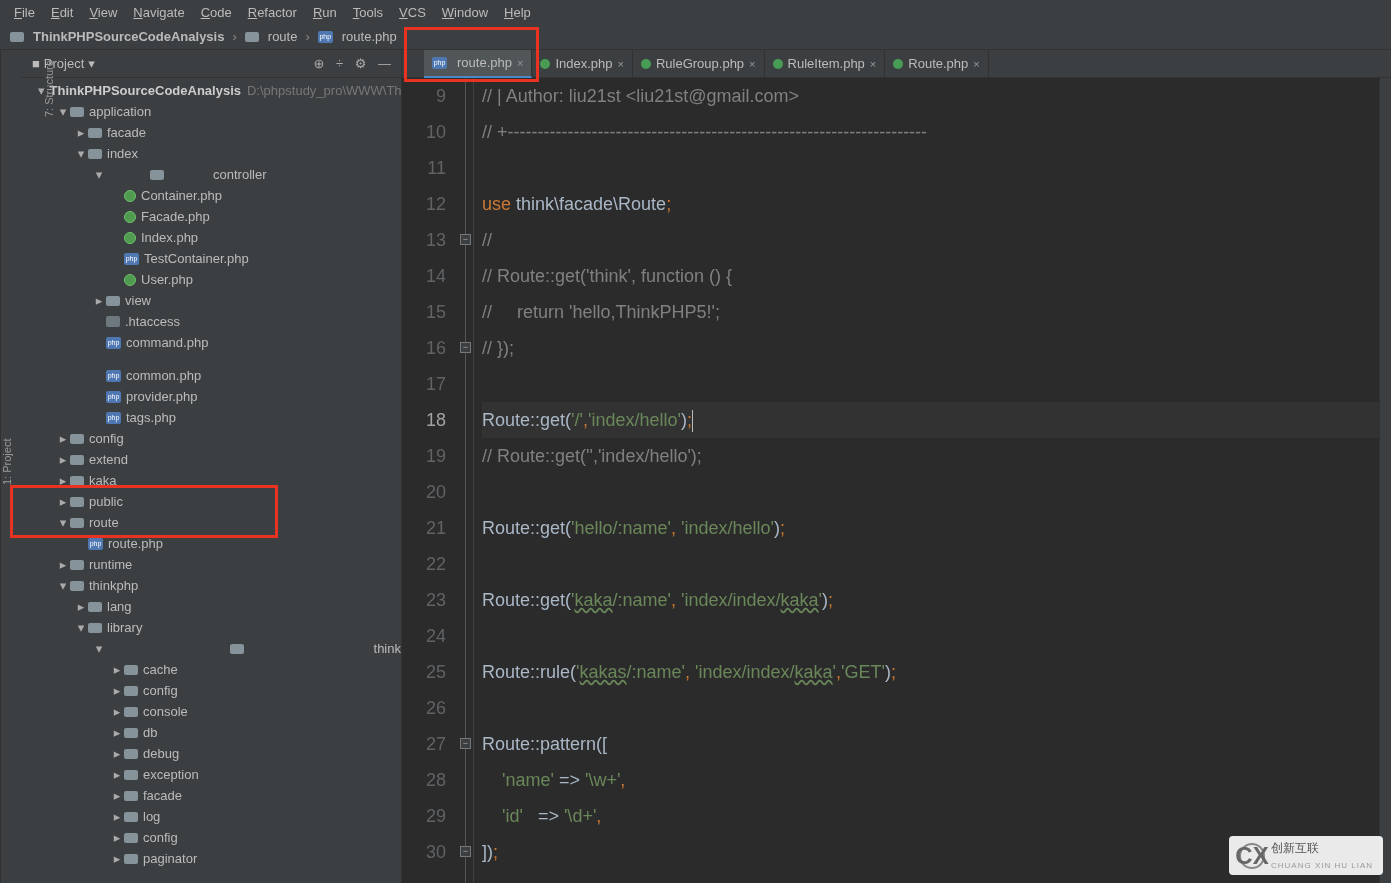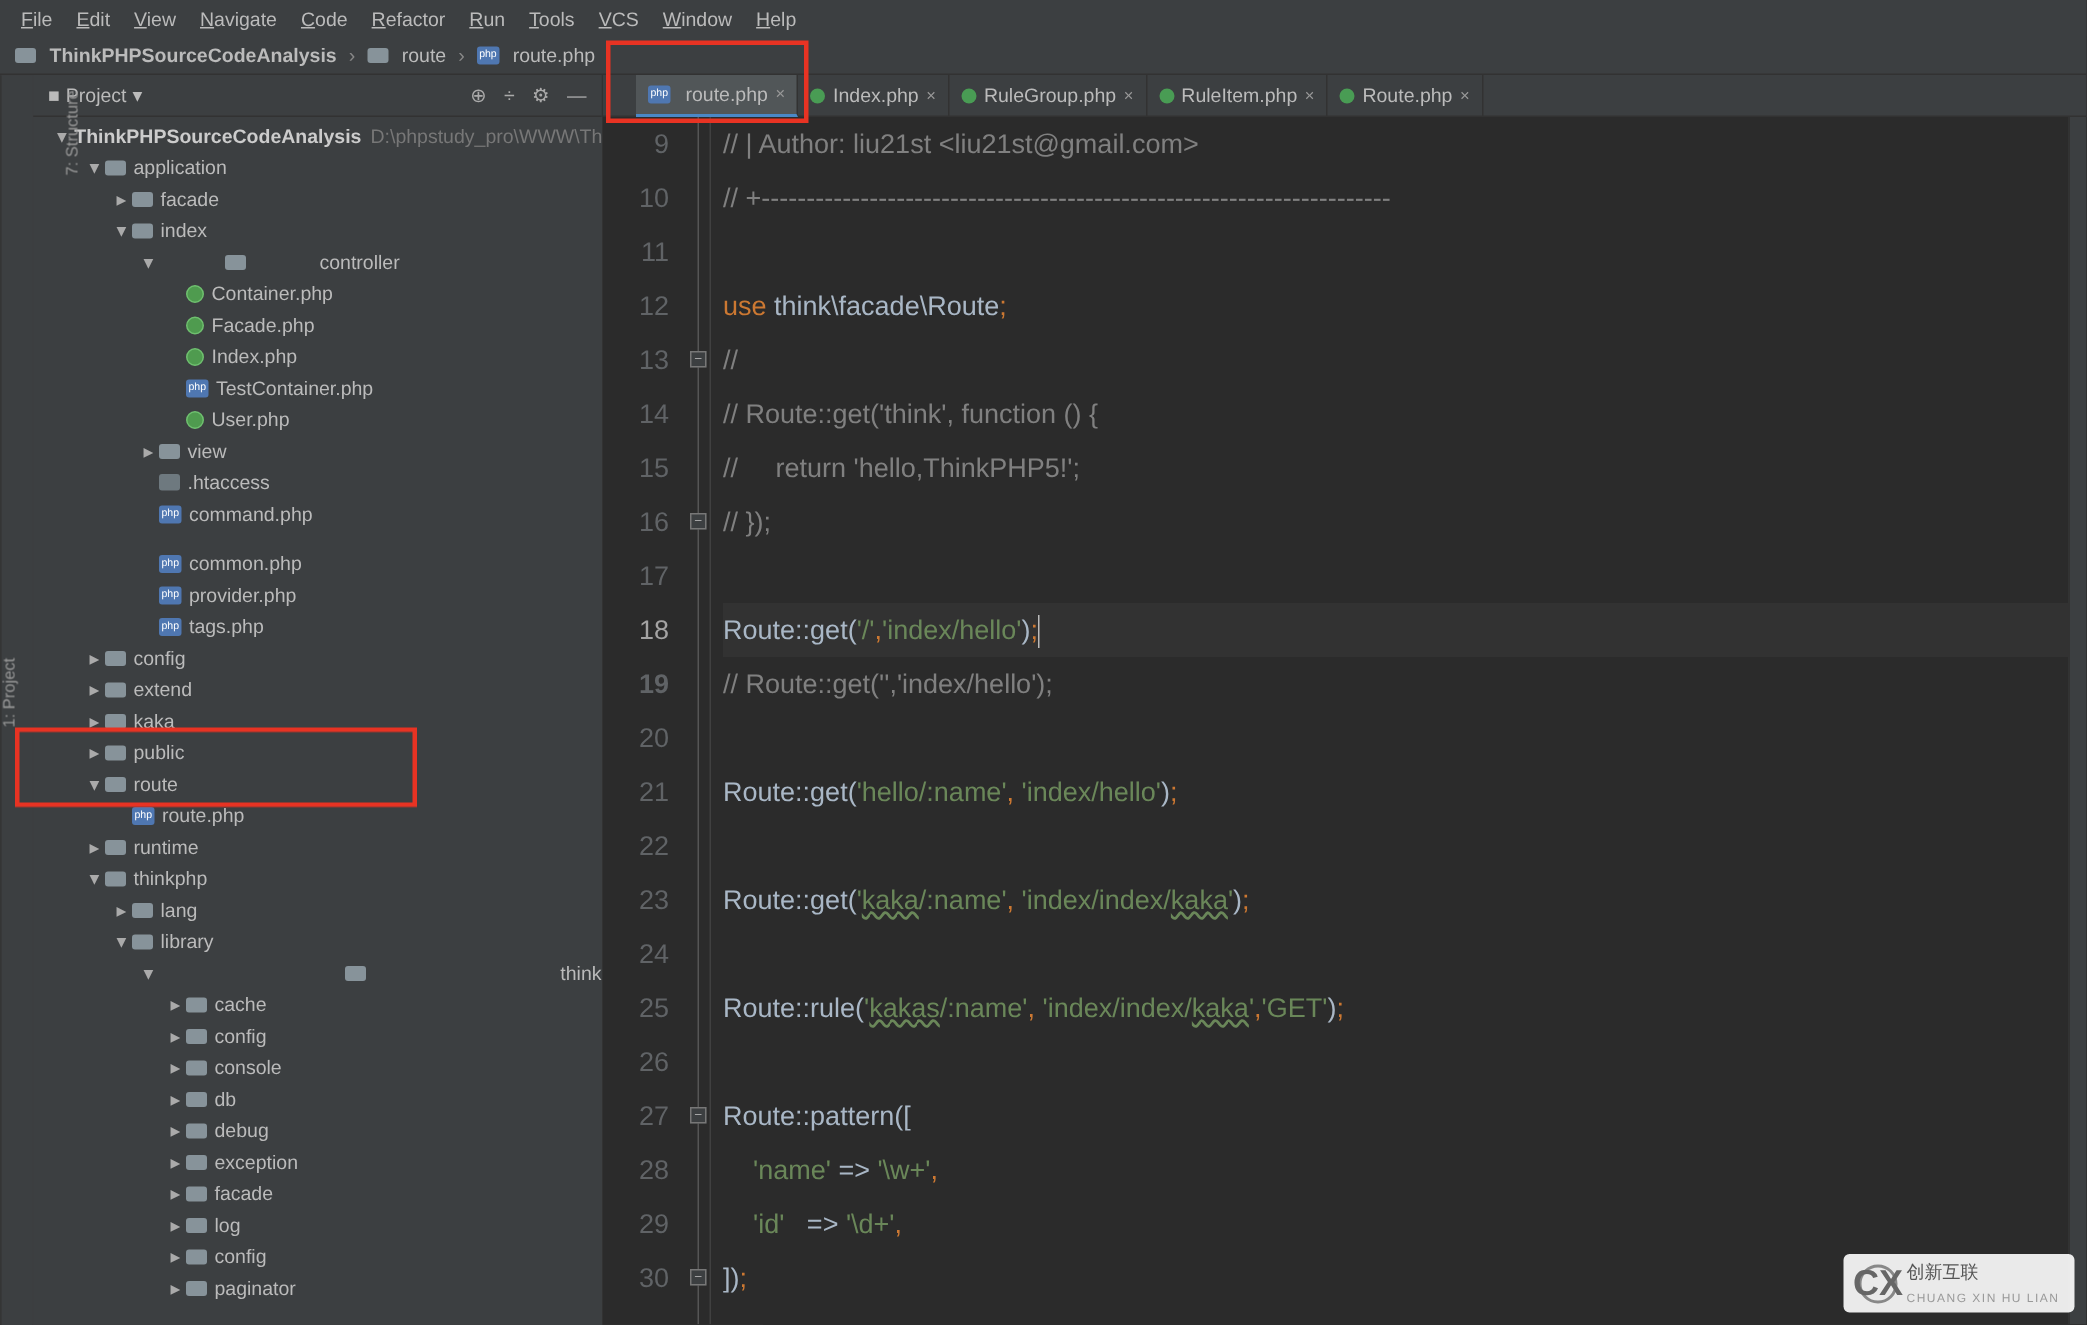--- a/index.html
+++ b/index.html
@@ -349,21 +349,21 @@
           <div style="height: 36px;">9</div>
           <div style="height: 36px;">10</div>
           <div style="height: 36px;">11</div>
           <div style="height: 36px;">12</div>
           <div style="height: 36px;">13</div>
           <div style="height: 36px;">14</div>
           <div style="height: 36px;">15</div>
           <div style="height: 36px;">16</div>
           <div style="height: 36px;">17</div>
           <div style="height: 36px; color: rgb(164, 163, 163);">18</div>
-          <div style="height: 36px; font-weight: bold;">19</div>
+          <div style="height: 36px;">19</div>
           <div style="height: 36px;">20</div>
           <div style="height: 36px;">21</div>
           <div style="height: 36px;">22</div>
           <div style="height: 36px;">23</div>
           <div style="height: 36px; margin-left: 15px;">24</div>
           <div style="height: 36px;">25</div>
           <div style="height: 36px;">26</div>
           <div style="height: 36px;">27</div>
           <div style="height: 36px;">28</div>
           <div style="height: 36px;">29</div>

